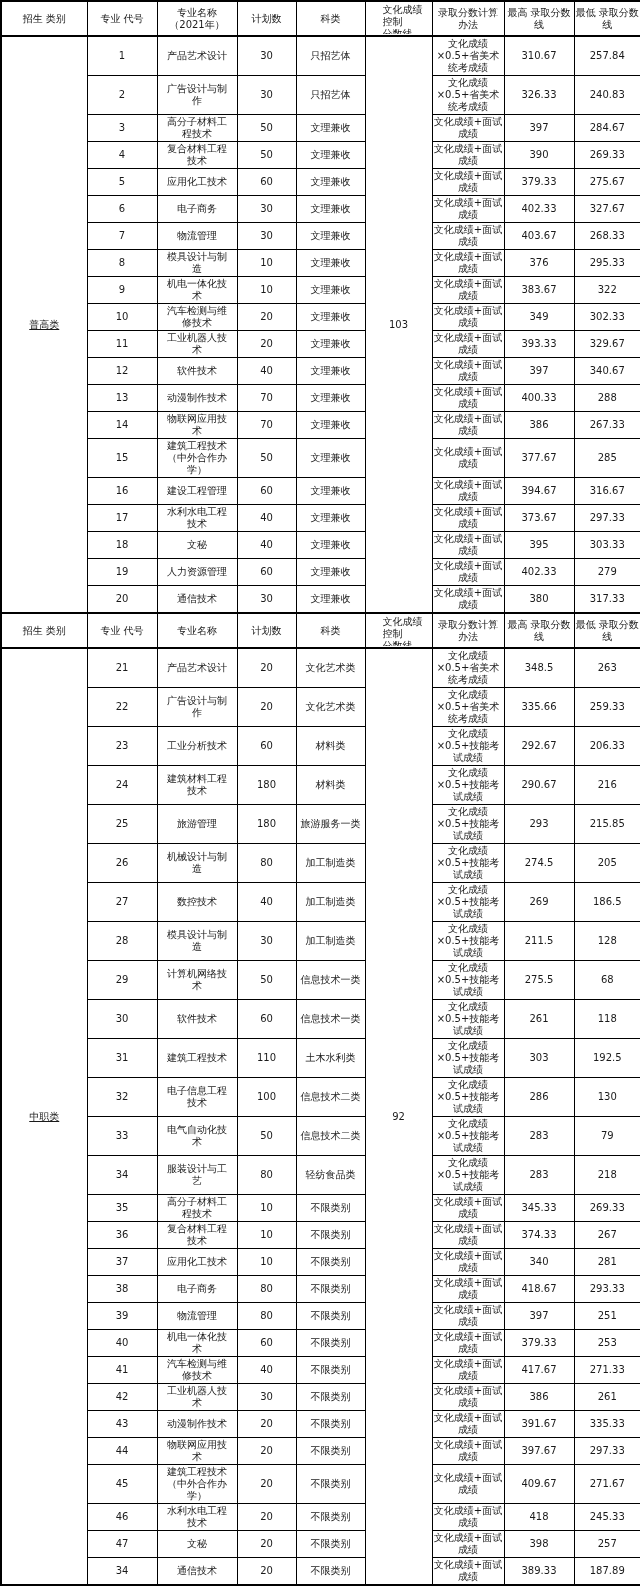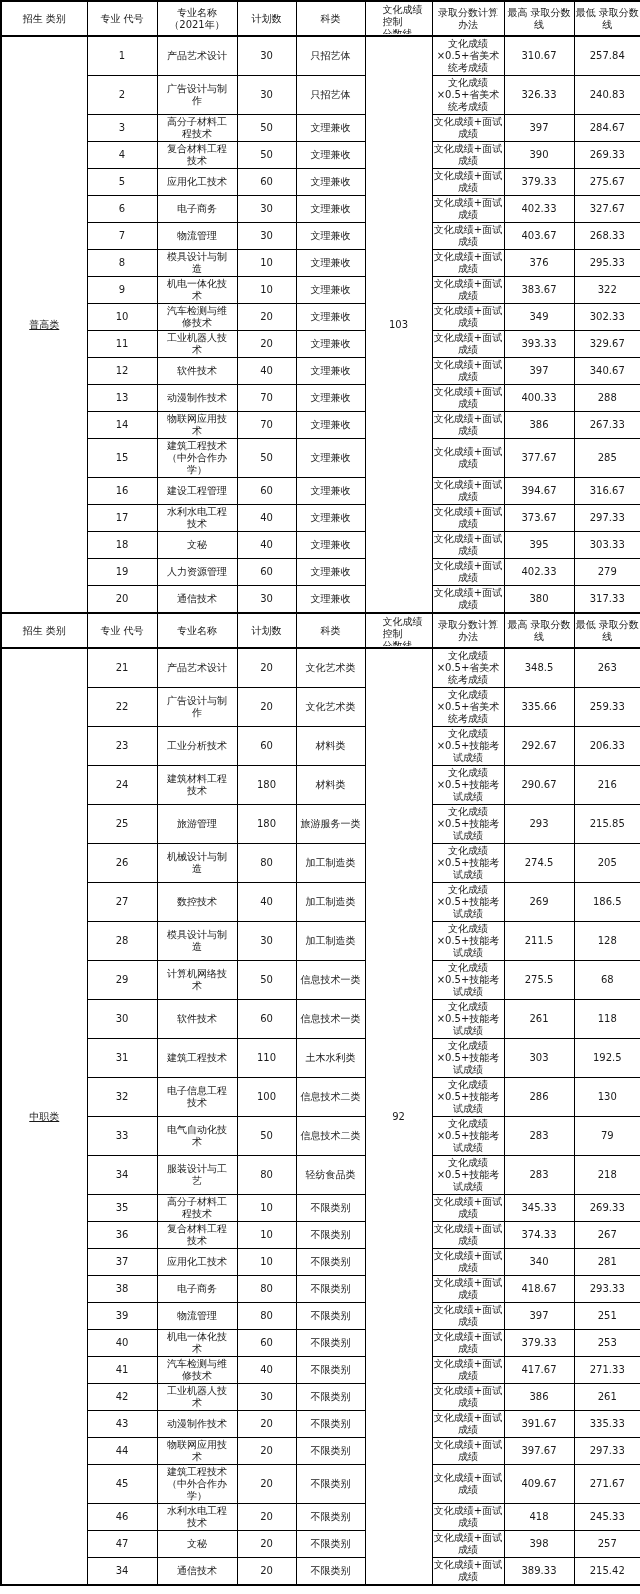--- a/index.html
+++ b/index.html
@@ -599,18 +599,18 @@
           <td>257</td>
         </tr>
         <tr>
           <td>34</td>
           <td>通信技术</td>
           <td>20</td>
           <td>不限类别</td>
           <td class="mcell">文化成绩+面试
 成绩</td>
           <td>389.33</td>
-          <td>215.42</td>
+          <td>187.89</td>
         </tr>
       </tbody>
   </table>
 
 </div>
 
 </body></html>

